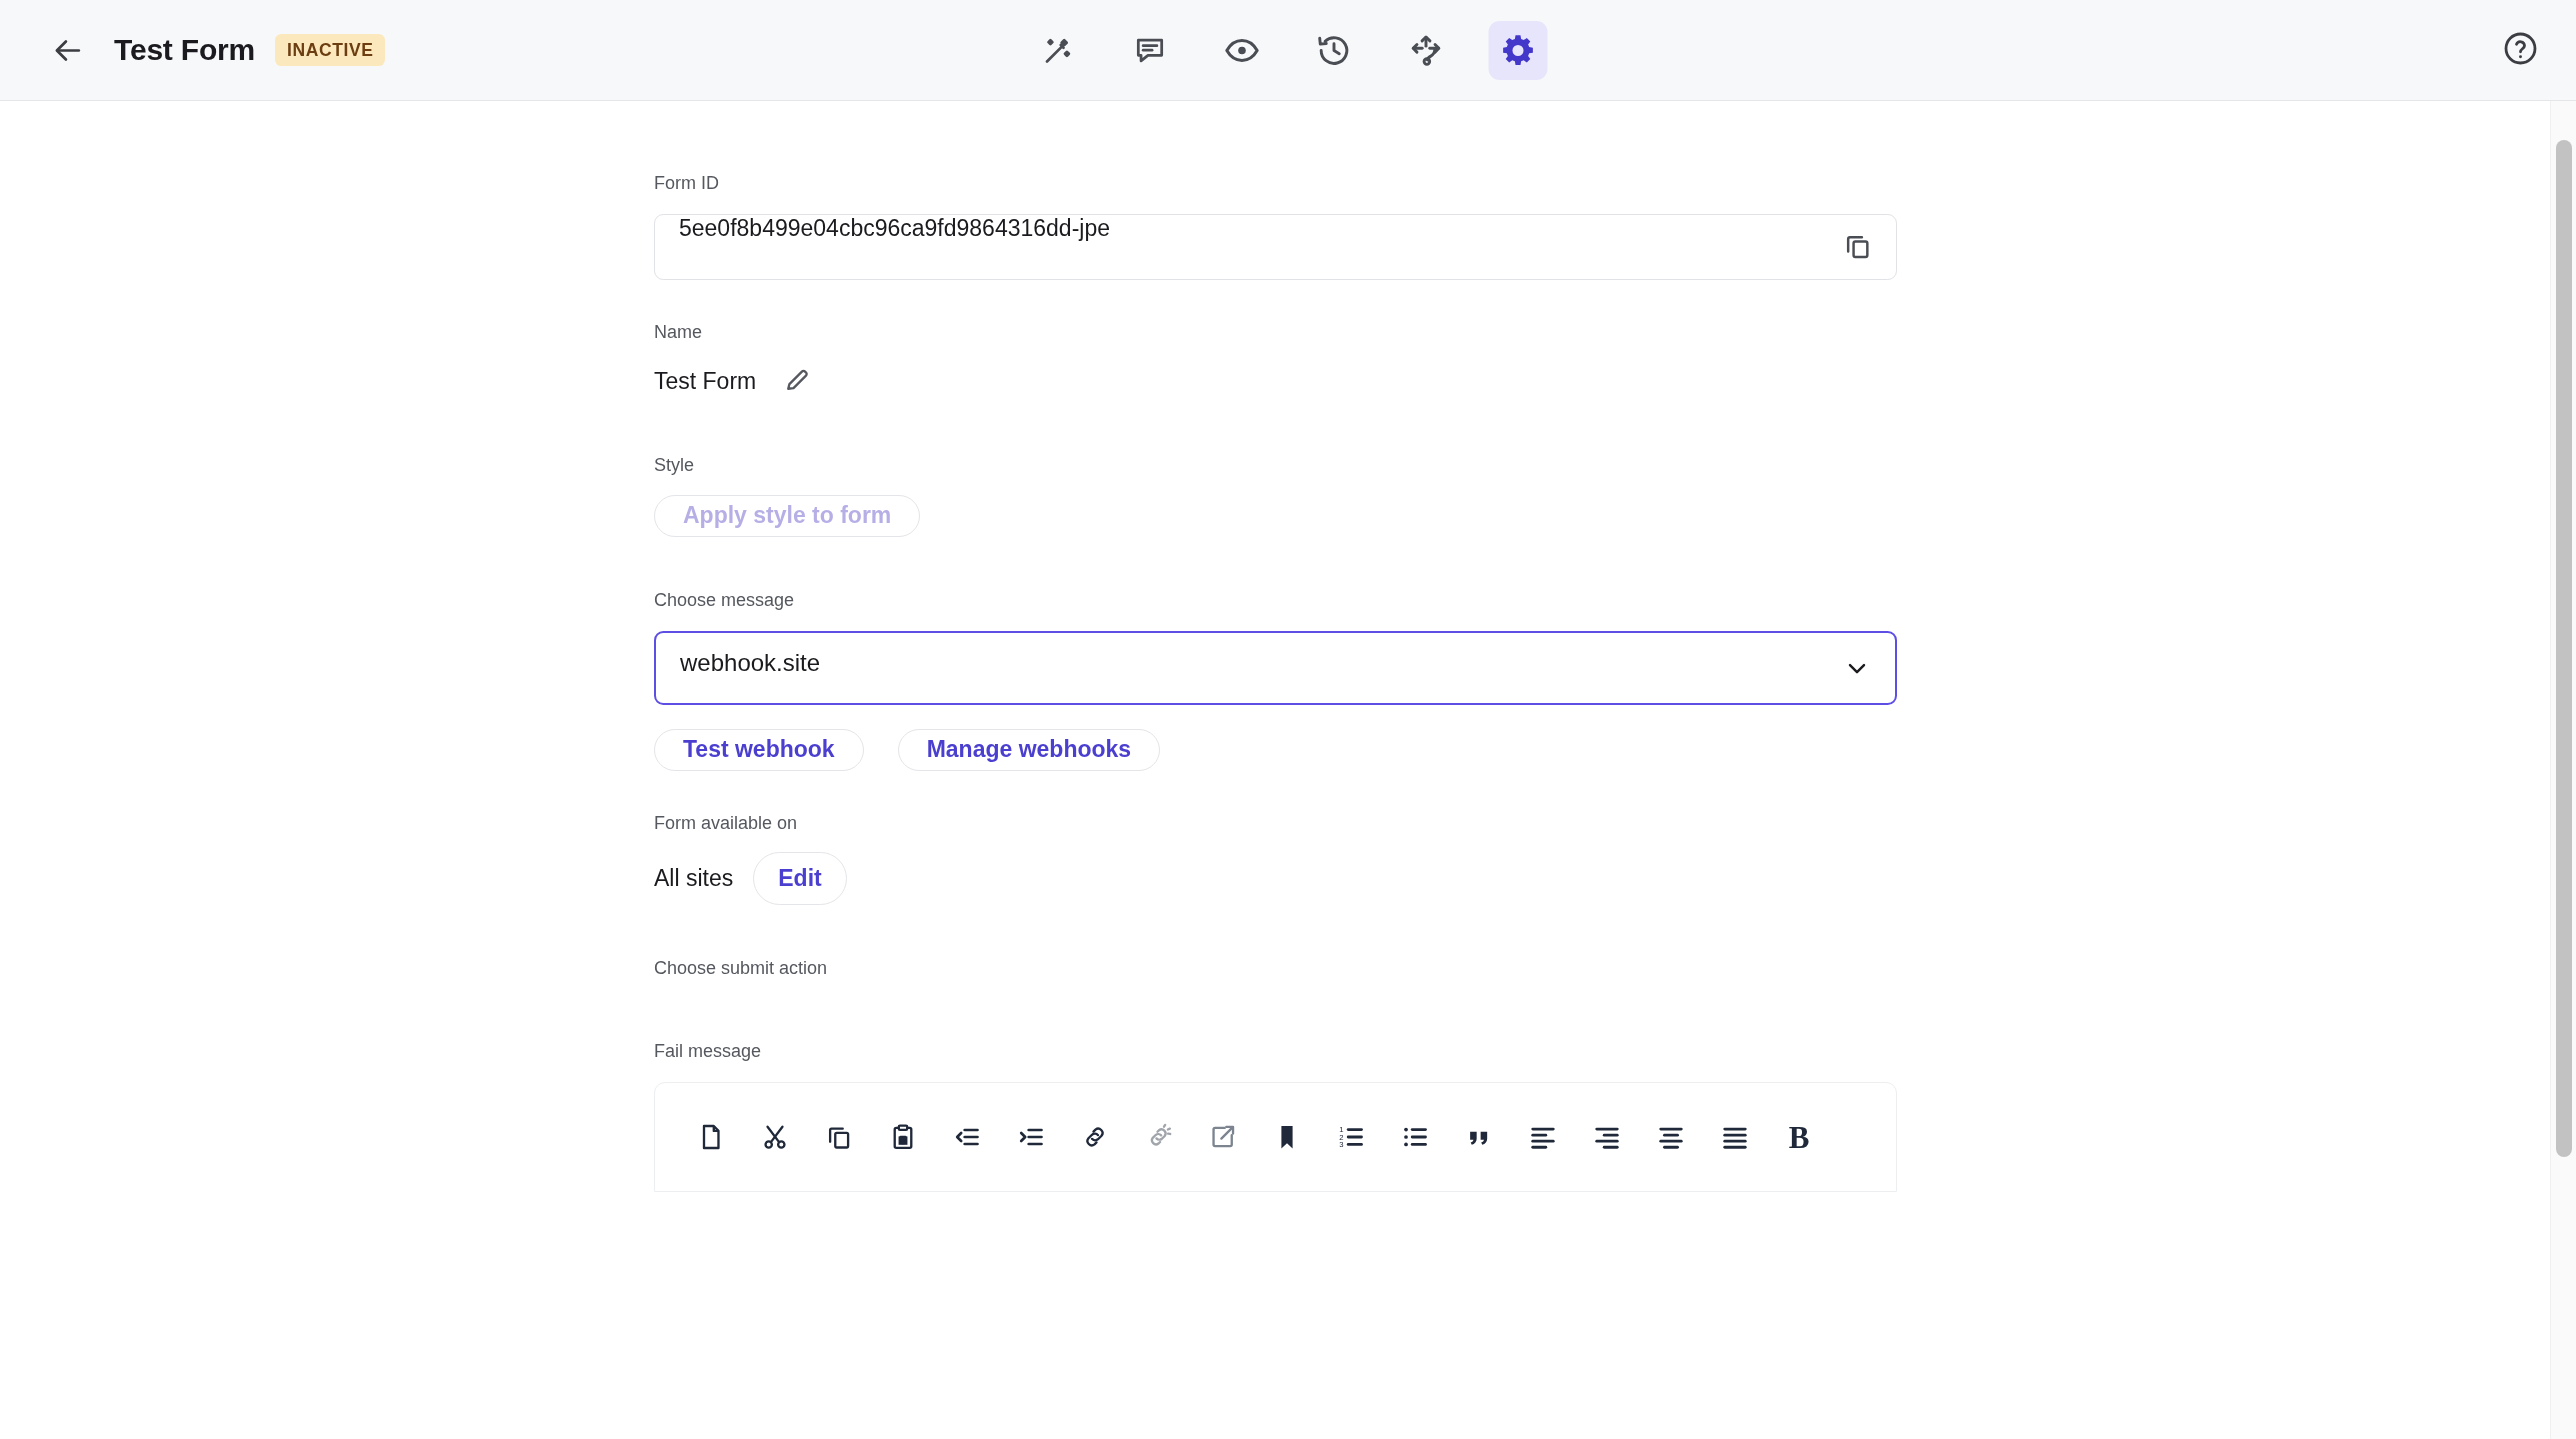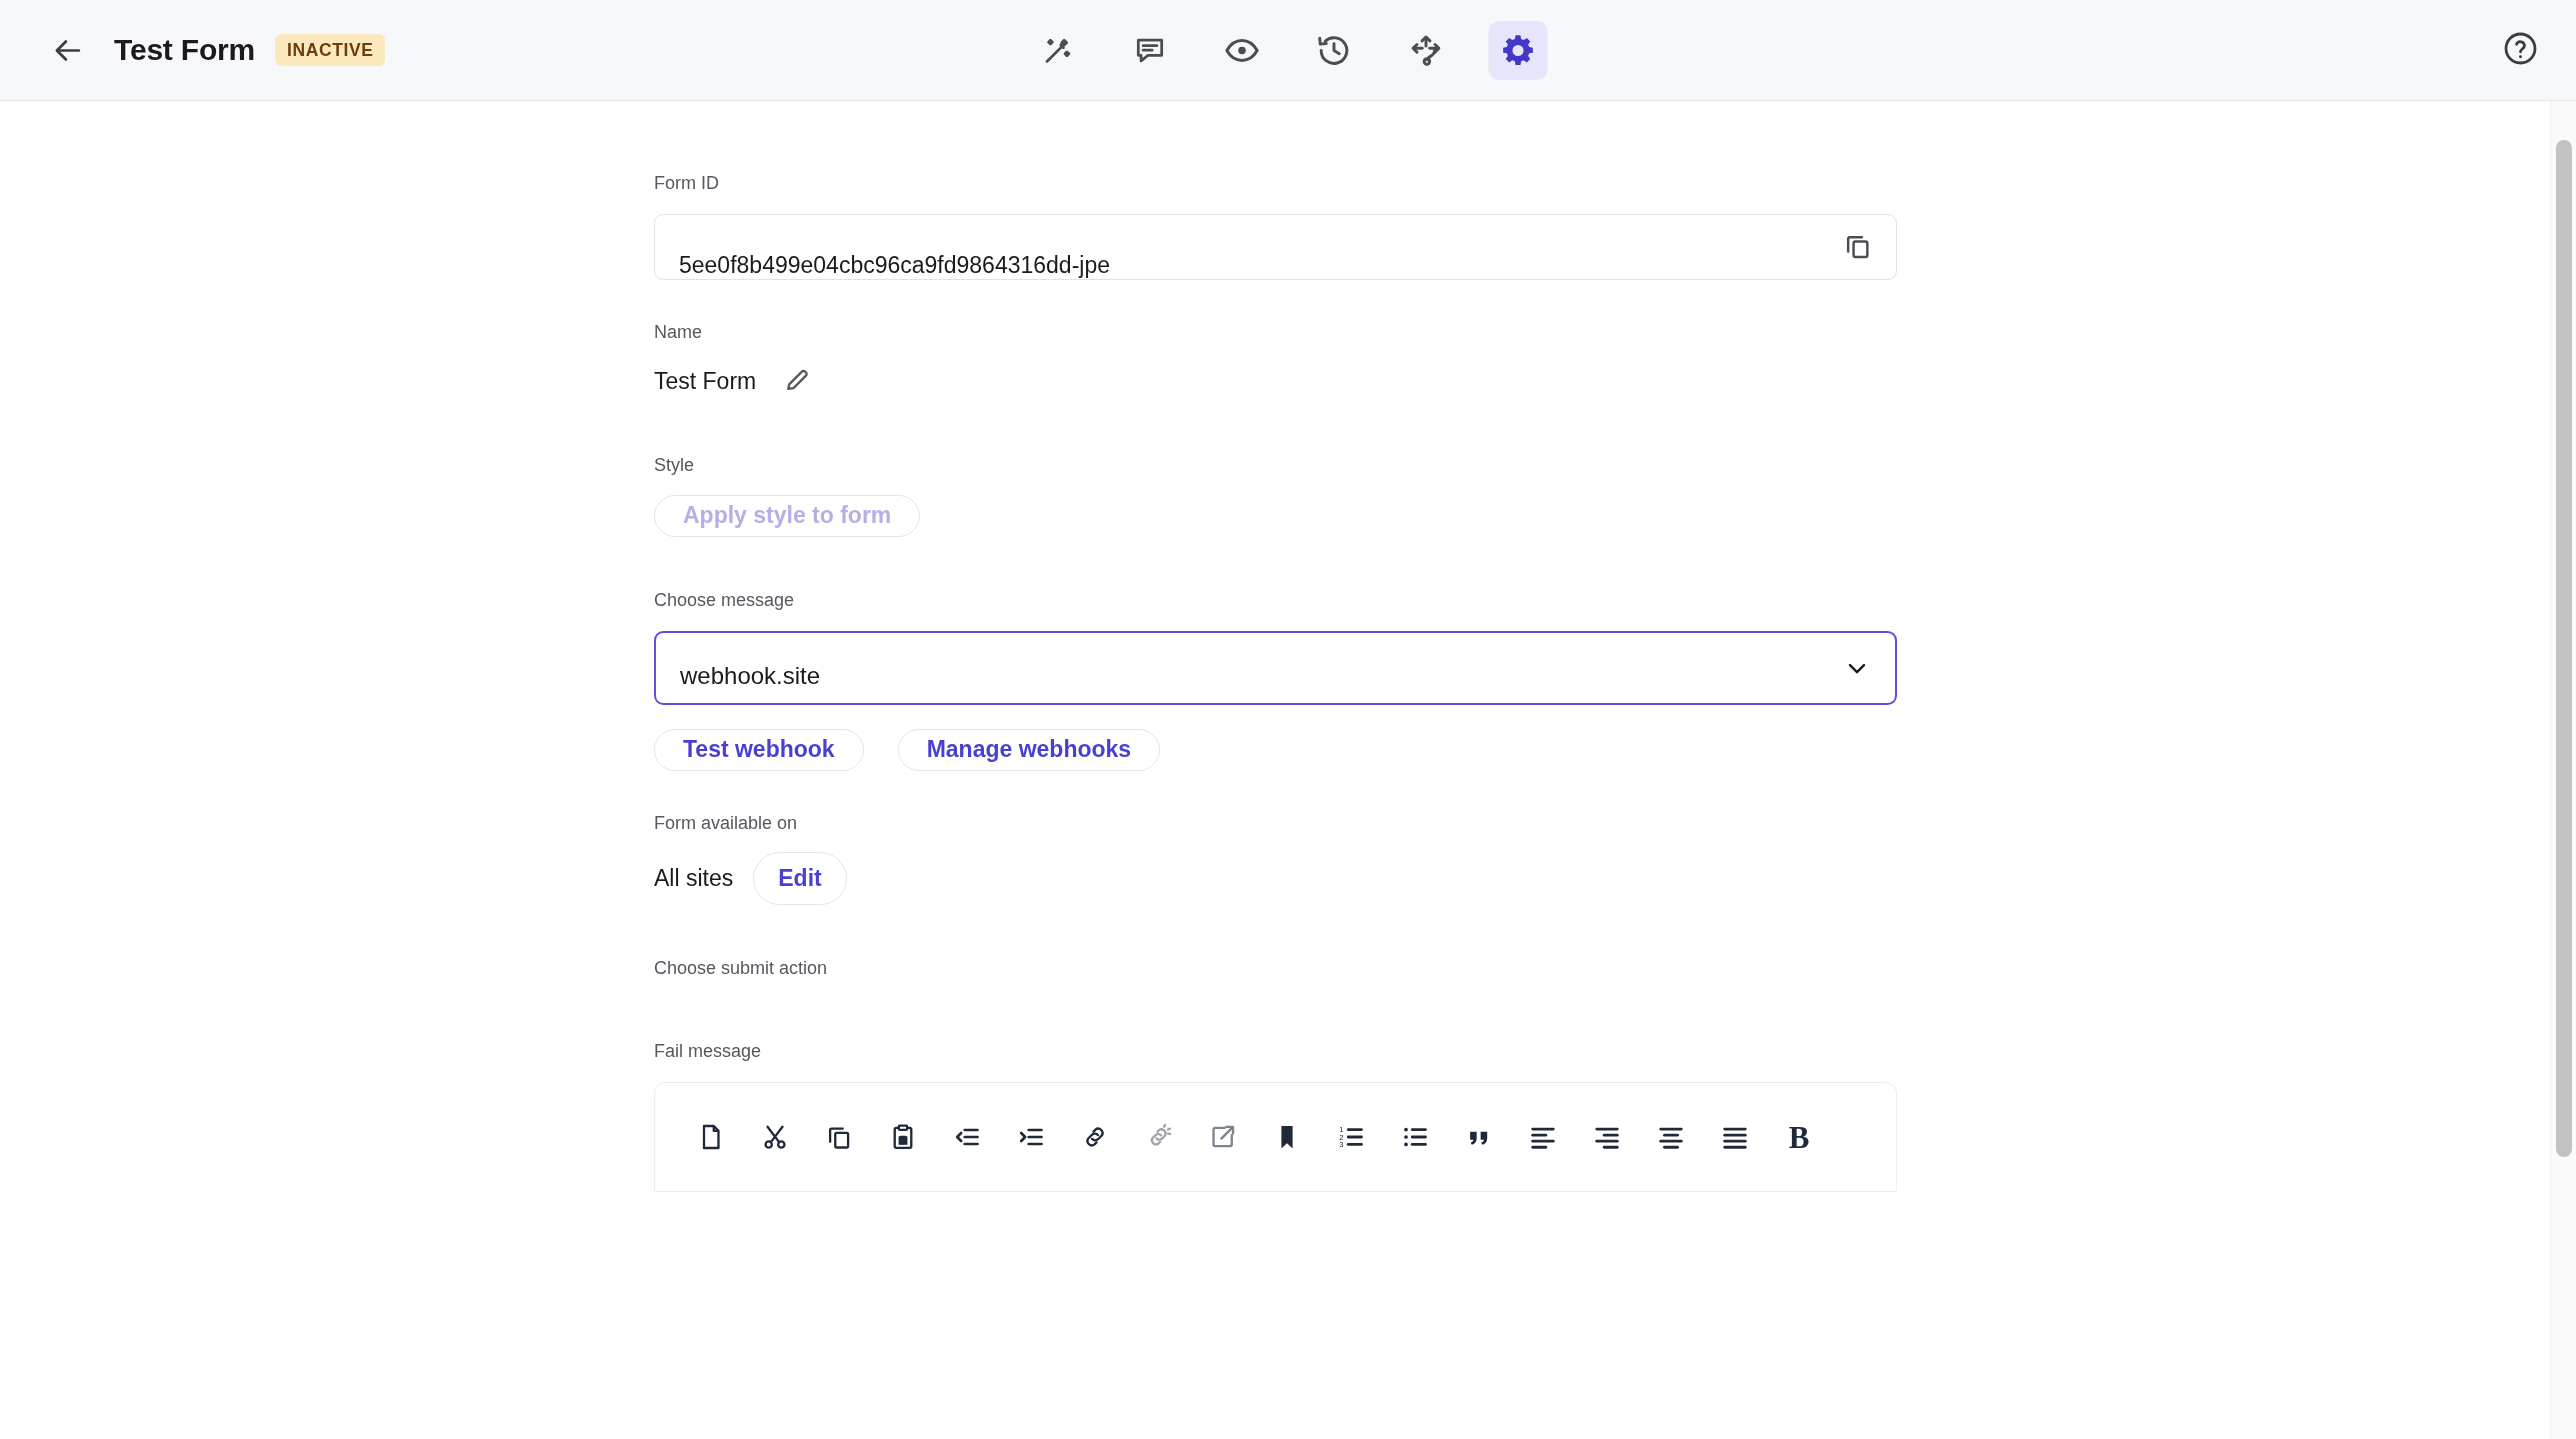--- a/index.html
+++ b/index.html
@@ -127,21 +127,21 @@
   }
   .field-label.tight { margin-bottom: 18.4px; }
 
   .text-input-wrap {
     position: relative;
     height: 66px;
     border: 1.4px solid #e0e2e5;
     border-radius: 9.2px;
     background: #ffffff;
     display: flex;
-    align-items: flex-end;
+    align-items: flex-start;
     padding: 0 64px 0 24px;
   }
   .text-input-value {
     font-size: 23px;
     color: #1b1b1f;
     white-space: nowrap;
     overflow: hidden;
   }
   .copy-icon-btn {
     position: absolute;
@@ -189,21 +189,21 @@
 
   .btn-row { display: flex; gap: 34px; }
 
   .select-box {
     position: relative;
     height: 72px;
     border: 1.7px solid #9a9da3;
     border-radius: 9.2px;
     background: #ffffff;
     display: flex;
-    align-items: center;
+    align-items: flex-start;
     padding: 16px 64px 0 24px;
     cursor: pointer;
   }
   .select-box.focused {
     border: 2.8px solid #5d4ee4;
     height: 74px;
   }
   .select-value {
     font-size: 24px;
     color: #1b1b1f;

